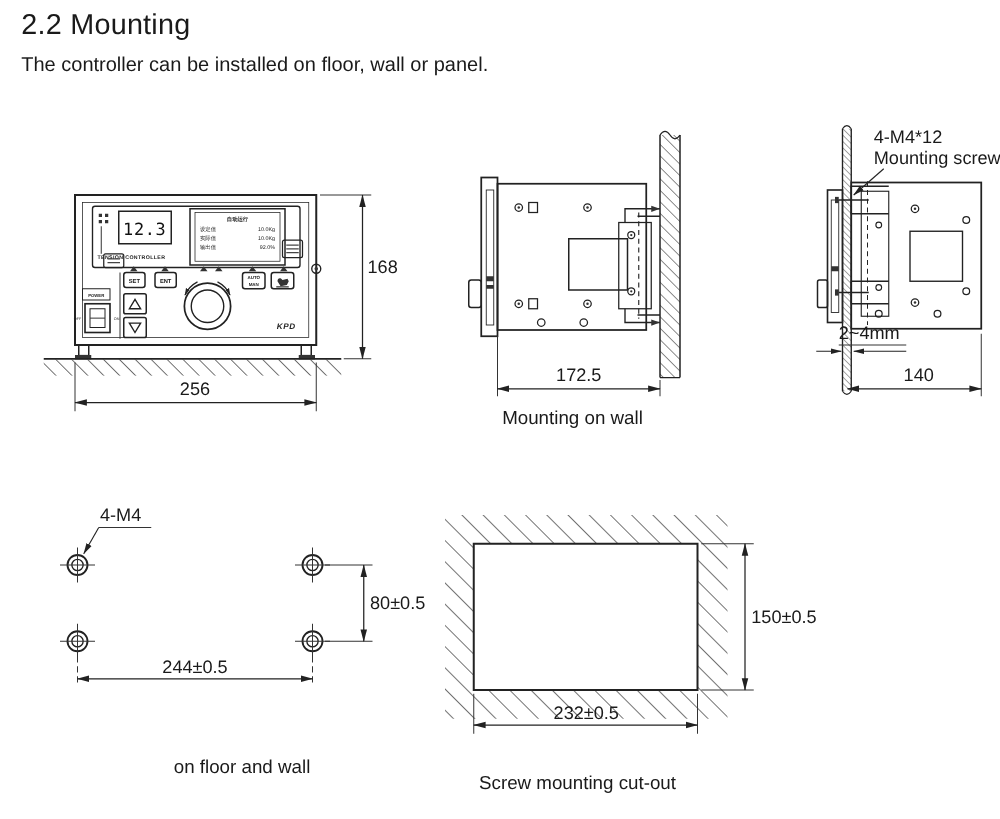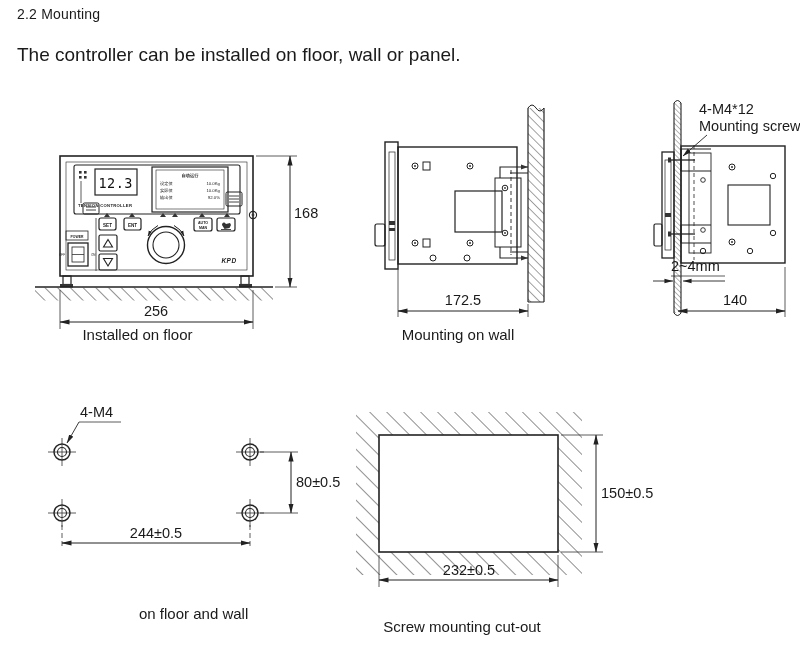--- a/index.html
+++ b/index.html
@@ -1,19 +1,19 @@
 <!DOCTYPE html>
 <html><head>
 <meta charset="utf-8">
 <style>
   html,body{margin:0;padding:0;background:#fff;}
   .page{position:relative;width:800px;height:655px;background:#fff;overflow:hidden;
         font-family:"Liberation Sans",sans-serif;color:#1a1a1a;}
-  .title{position:absolute;left:17px;top:6px;font-size:14px;font-weight:400;letter-spacing:.2px;}
-  .intro{position:absolute;left:17px;top:44px;font-size:19px;}
+  .title{position:absolute;left:17px;top:6px;font-size:23px;font-weight:400;letter-spacing:.2px;}
+  .intro{position:absolute;left:17px;top:44px;font-size:16px;}
   .fig{position:absolute;}
   svg{display:block;}
   .cap{position:absolute;font-size:15px;color:#1a1a1a;}
   .cap.center{text-align:center;}
   .dimtext{font-family:"Liberation Sans",sans-serif;font-size:14.5px;fill:#1a1a1a;}
   .ln{stroke:#222;fill:none;}
   .thin{stroke:#333;stroke-width:.8;fill:none;}
   .micro{font-family:"Liberation Sans",sans-serif;fill:#222;}
 </style>
 </head>
@@ -381,20 +381,19 @@
 
     <g>
       <line x1="29" y1="145" x2="29" y2="177" class="thin"></line>
       <line x1="208" y1="145" x2="208" y2="177" class="thin"></line>
       <line x1="29" y1="170" x2="208" y2="170" class="ln" stroke-width="1" marker-start="url(#f5a)" marker-end="url(#f5a)"></line>
       <text x="119" y="165" text-anchor="middle" class="dimtext">232±0.5</text>
     </g>
   </svg>
   </div>
 
-  <div class="cap center" style="left:40px;top:326px;width:195px;">Installed on floor</div>
   <div class="cap center" style="left:368px;top:326px;width:180px;">Mounting on wall</div>
   <div class="cap" style="left:95px;top:604px;line-height:19px;">
     <span style="display:block;margin-left:44px;">on floor and wall</span>
   </div>
   <div class="cap center" style="left:372px;top:618px;width:180px;">Screw mounting cut-out</div>
 
 </div>
 
 </body></html>

